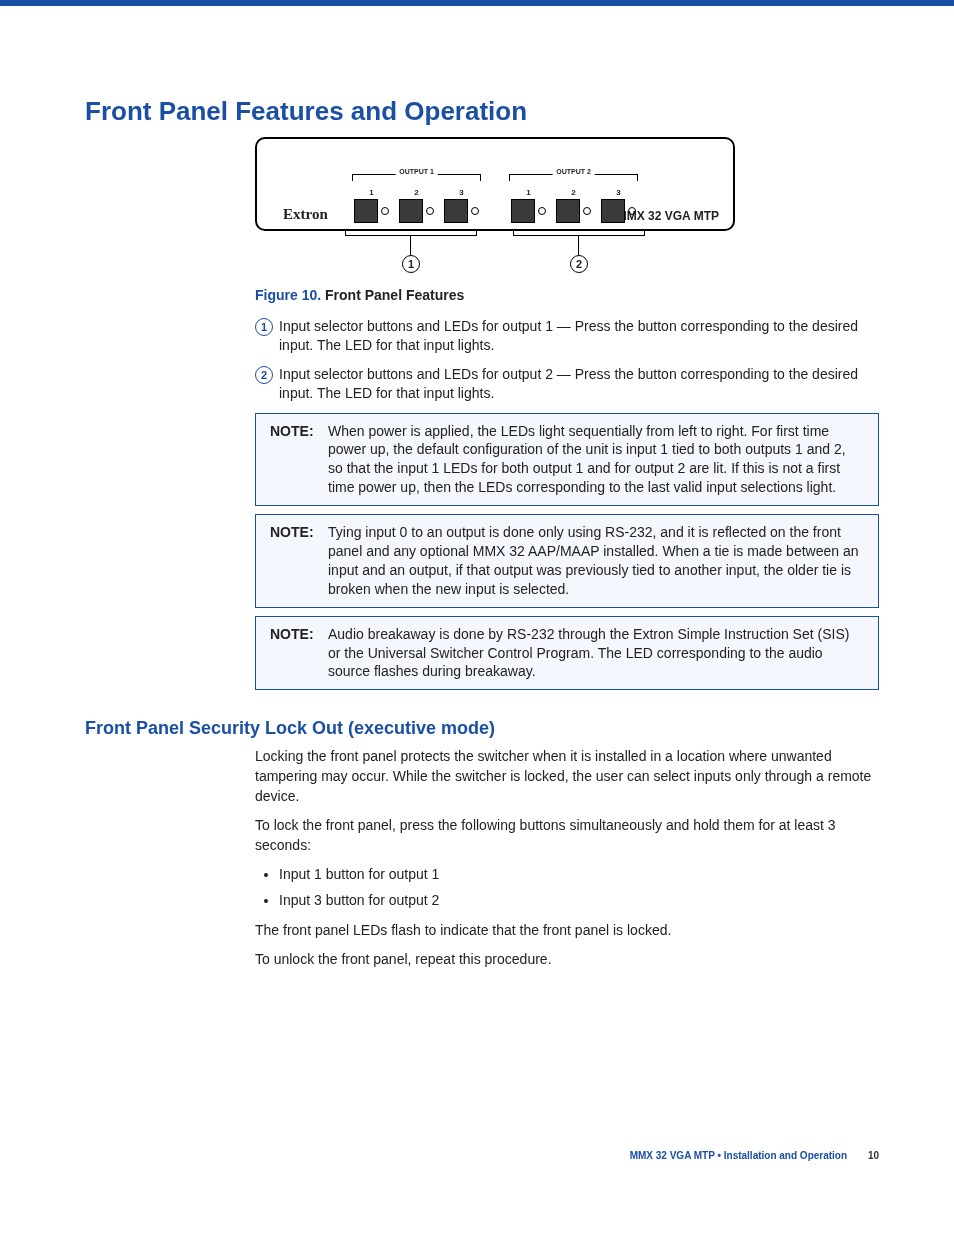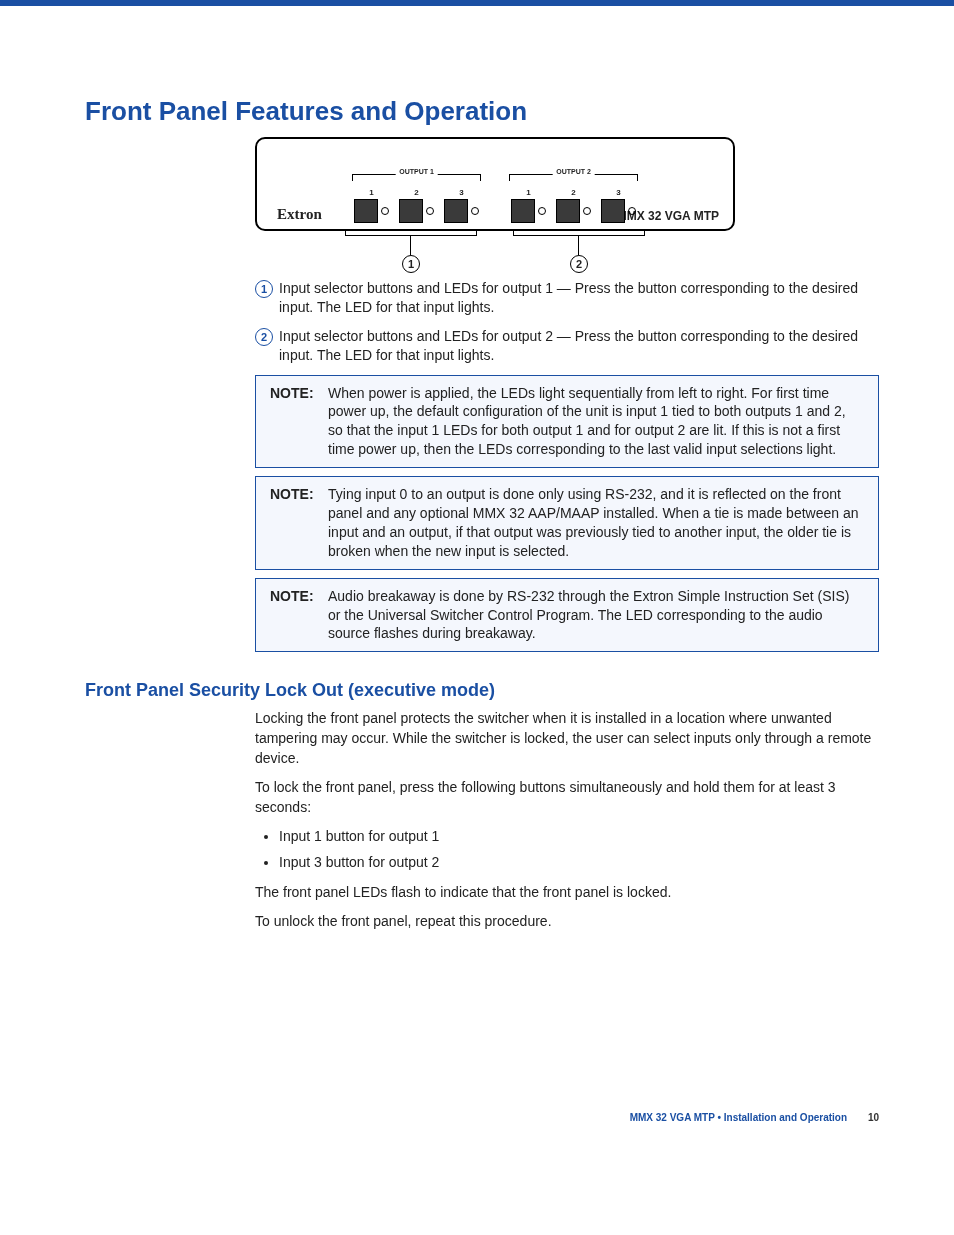--- a/index.html
+++ b/index.html
@@ -118,21 +118,21 @@
     border: 2px solid #000;
     border-radius: 10px;
     height: 86px;
     position: relative;
     display: flex;
     align-items: flex-end;
     padding: 0 10px 4px 10px;
   }
   .brand {
     position: absolute;
-    left: 20px;
+    left: 26px;
     bottom: 6px;
     font-family: "Times New Roman", serif;
     font-weight: bold;
     font-size: 15px;
   }
   .model {
     position: absolute;
     right: 14px;
     bottom: 6px;
     font-size: 12px;
@@ -298,20 +298,24 @@
     <div class="leaders">
       <div class="leader-bracket" style="left:90px; width:130px; top:0;"></div>
       <div class="leader-line" style="left:155px; top:6px; height:20px;"></div>
       <div class="leader-label" style="left:147px; top:26px;">1</div>
       <div class="leader-bracket" style="left:258px; width:130px; top:0;"></div>
       <div class="leader-line" style="left:323px; top:6px; height:20px;"></div>
       <div class="leader-label" style="left:315px; top:26px;">2</div>
     </div>
   </div>
 
+  <div class="figure-caption">
+    <span class="fig-label">Figure 10.</span>
+    <span class="fig-title">Front Panel Features</span>
+  </div>
 
   <div class="callout-row">
     <div class="callout-num"><span class="circle">1</span></div>
     <div class="callout-text">
       <b>Input selector buttons and LEDs for output 1</b><span> — Press the button corresponding to the desired input. The LED for that input lights.</span>
     </div>
   </div>
 
   <div class="callout-row">
     <div class="callout-num"><span class="circle">2</span></div>

